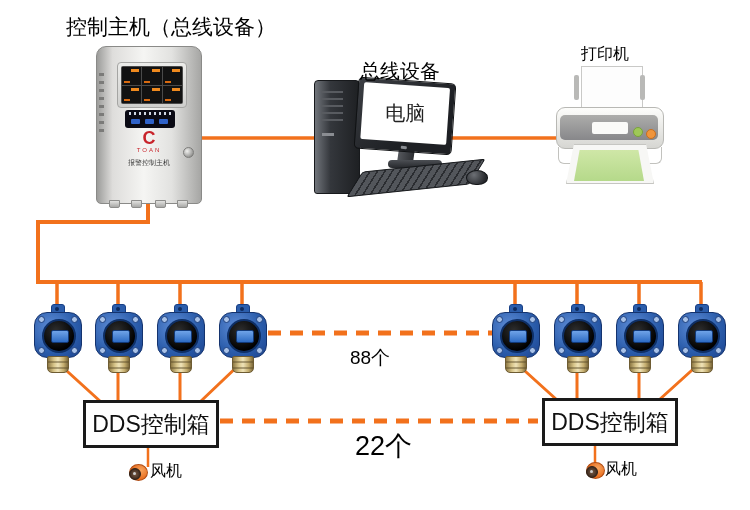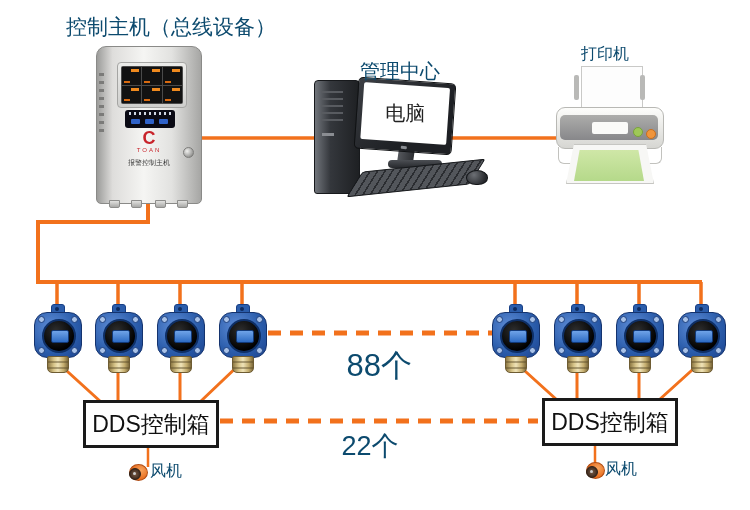--- a/index.html
+++ b/index.html
@@ -4,26 +4,26 @@
 <style>
   html,body{margin:0;padding:0;background:#fff;}
   body{width:750px;height:510px;position:relative;overflow:hidden;
        font-family:"Liberation Sans","DejaVu Sans",sans-serif;color:#1f1f1f;}
   .abs{position:absolute;}
 
   
   #wires{position:absolute;left:0;top:0;z-index:1;}
 
   
-  .lbl{position:absolute;z-index:6;white-space:nowrap;color:#0c4a6e;}
+  .lbl{position:absolute;z-index:6;white-space:nowrap;color:#000000;}
   .lbl-host{left:66px;top:13px;font-size:21px;}
   .lbl-mgmt{left:360px;top:58px;font-size:20px;}
   .lbl-printer{left:581px;top:44px;font-size:16px;}
-  .lbl-88{left:328px;top:345px;width:84px;text-align:right;font-size:31px;}
-  .lbl-22{left:328px;top:428px;width:84px;text-align:center;font-size:27px;}
+  .lbl-88{left:328px;top:345px;width:84px;text-align:center;font-size:19px;}
+  .lbl-22{left:328px;top:428px;width:84px;text-align:right;font-size:27px;}
   .lbl-fan{font-size:16px;}
 
   
   .host{left:96px;top:46px;width:104px;height:156px;z-index:3;
         background:linear-gradient(90deg,#9c9c9a,#dedddb 15%,#f5f5f3 45%,#e2e2e0 72%,#a6a6a4);
         border:1px solid #8a8a88;border-radius:10px 10px 5px 5px;}
   .host-vent{left:2px;top:26px;width:5px;height:62px;
         background:repeating-linear-gradient(180deg,#7b7b79 0 3px,transparent 3px 8px);}
   .host-bezel{left:20px;top:15px;width:68px;height:44px;border:1px solid #a5a5a3;border-radius:4px;
         background:linear-gradient(#ececea,#cfcfcd);}
@@ -305,16 +305,16 @@
 </div>
 <div class="lbl lbl-fan" style="left:150px;top:461px">风机</div>
 
 <div class="fan" style="left:586px;top:462px">
   <div class="abs fan-body"></div>
   <div class="abs fan-face"></div>
 </div>
 <div class="lbl lbl-fan" style="left:605px;top:459px">风机</div>
 
 <div class="lbl lbl-host">控制主机（总线设备）</div>
-<div class="lbl lbl-mgmt">管理中心</div>
+<div class="lbl lbl-mgmt">总线设备</div>
 <div class="lbl lbl-printer">打印机</div>
 <div class="lbl lbl-88">88个</div>
 <div class="lbl lbl-22">22个</div>
 
 </body></html>

